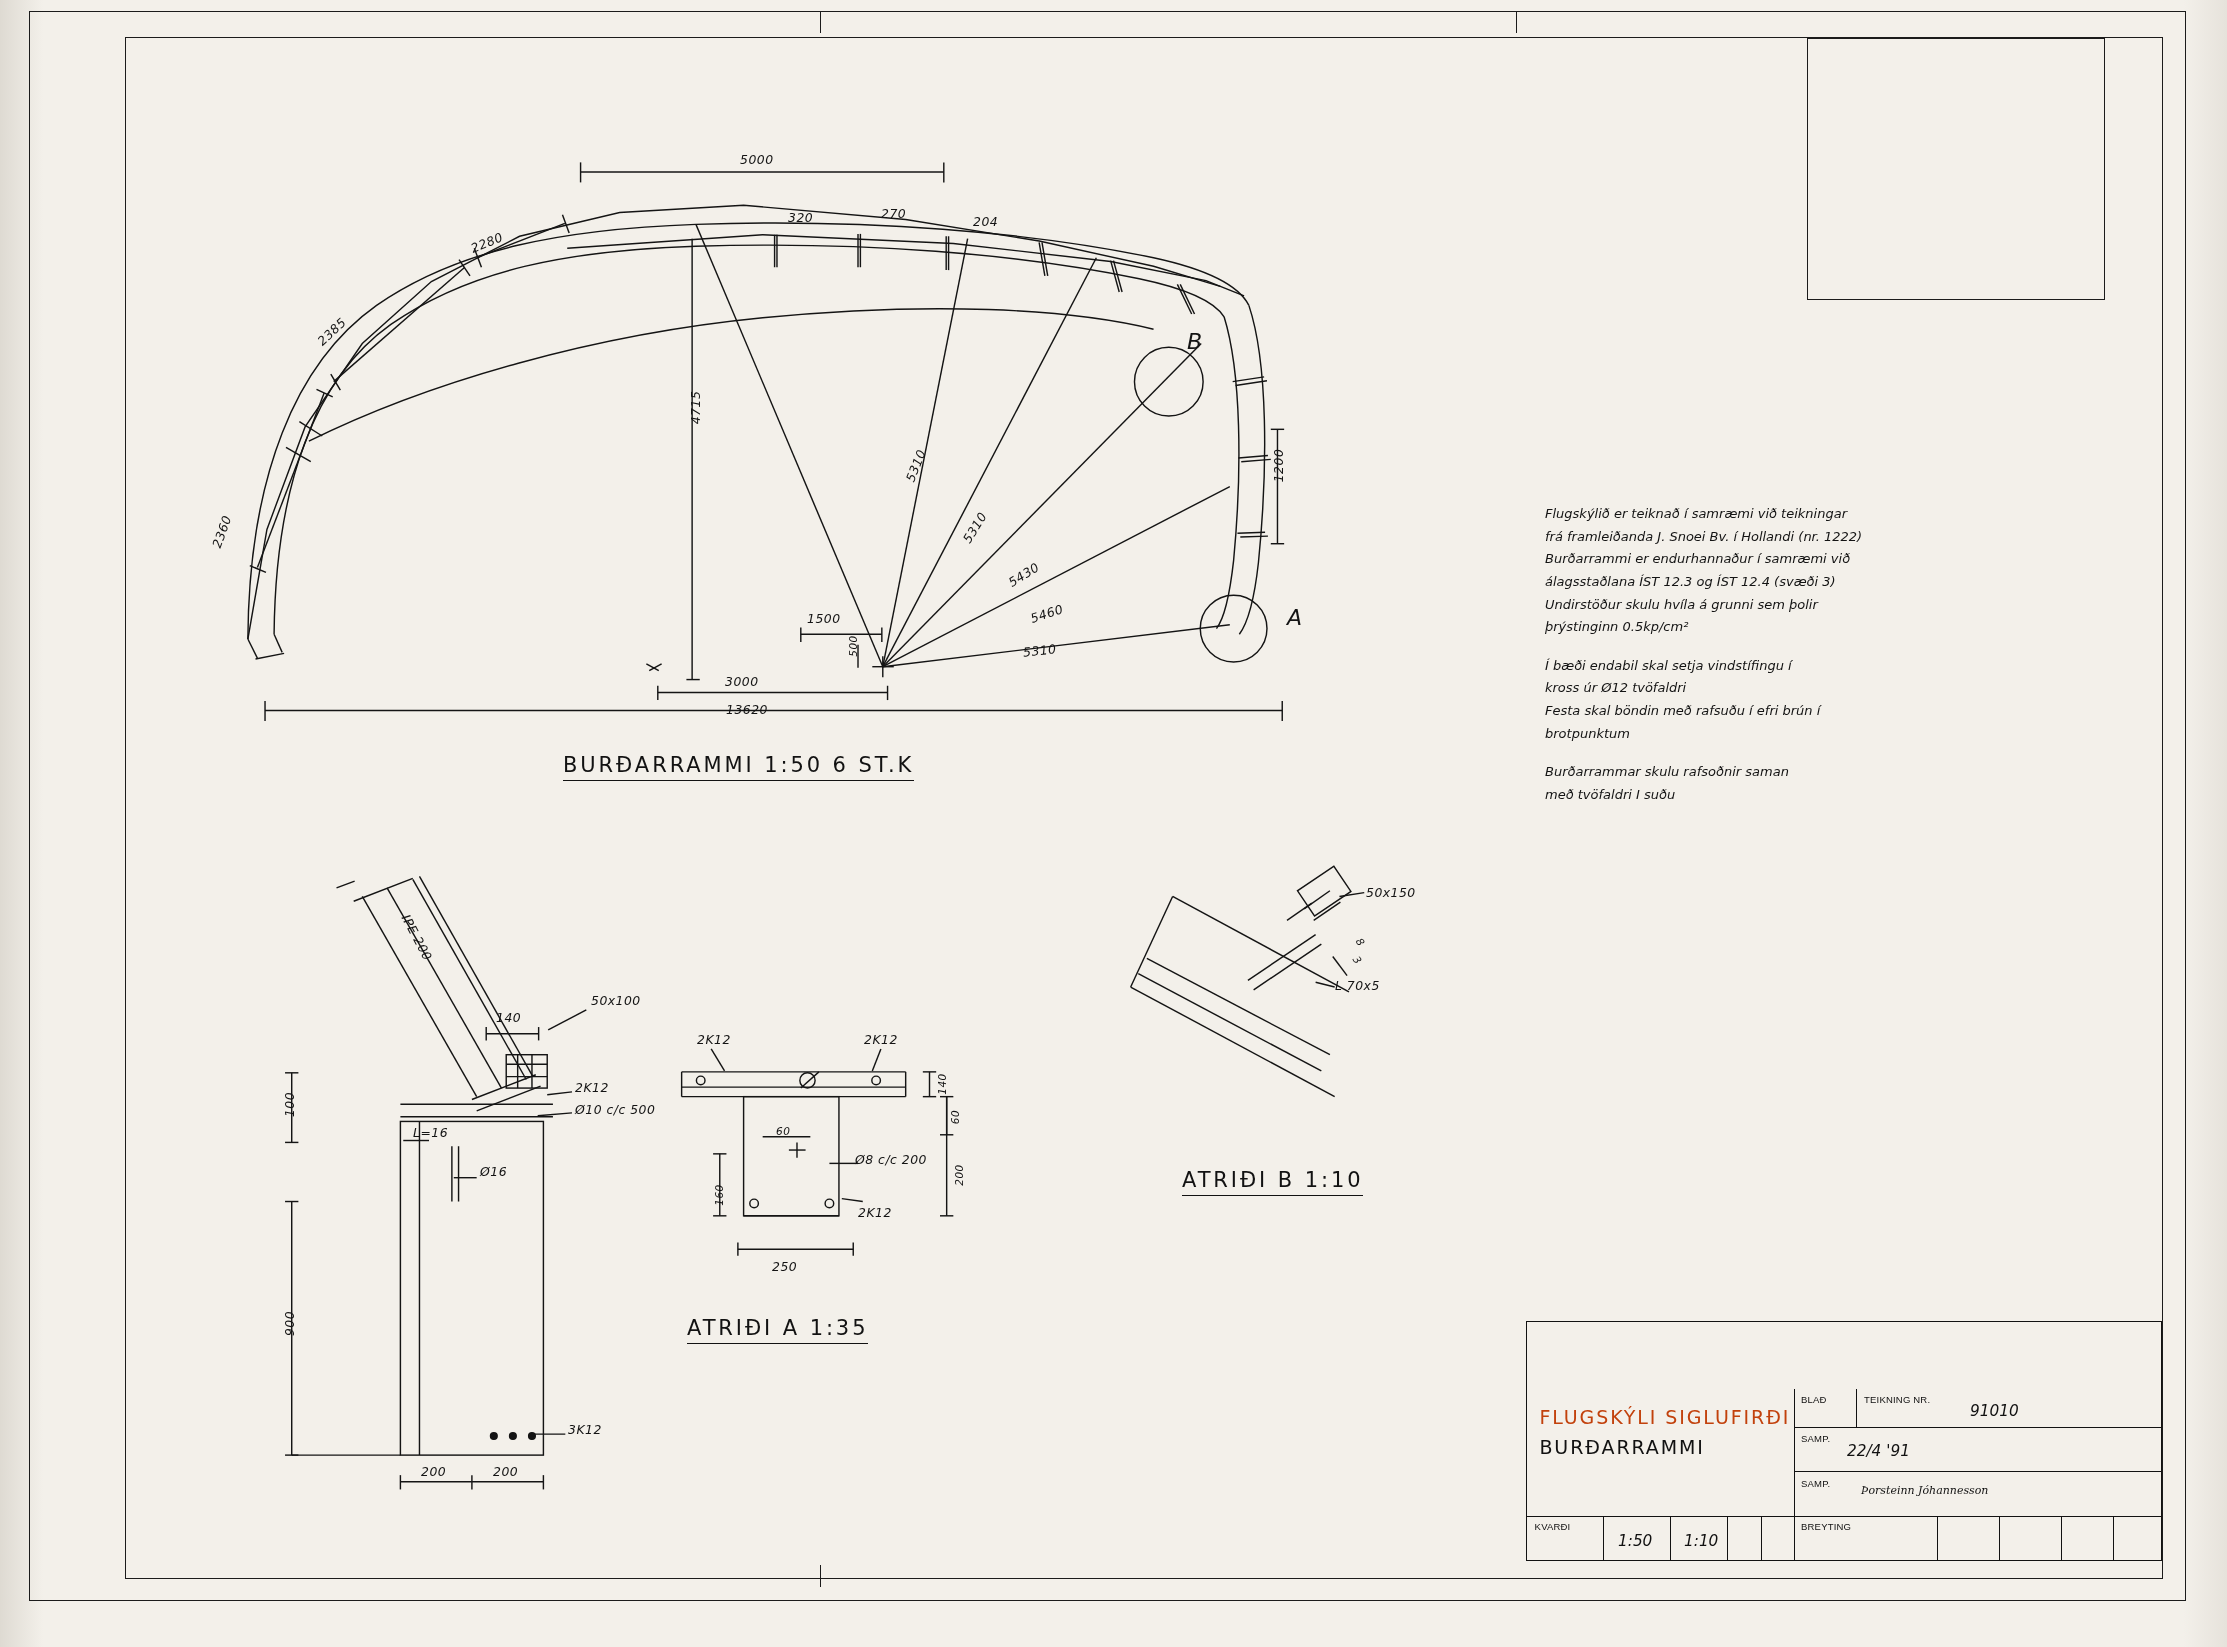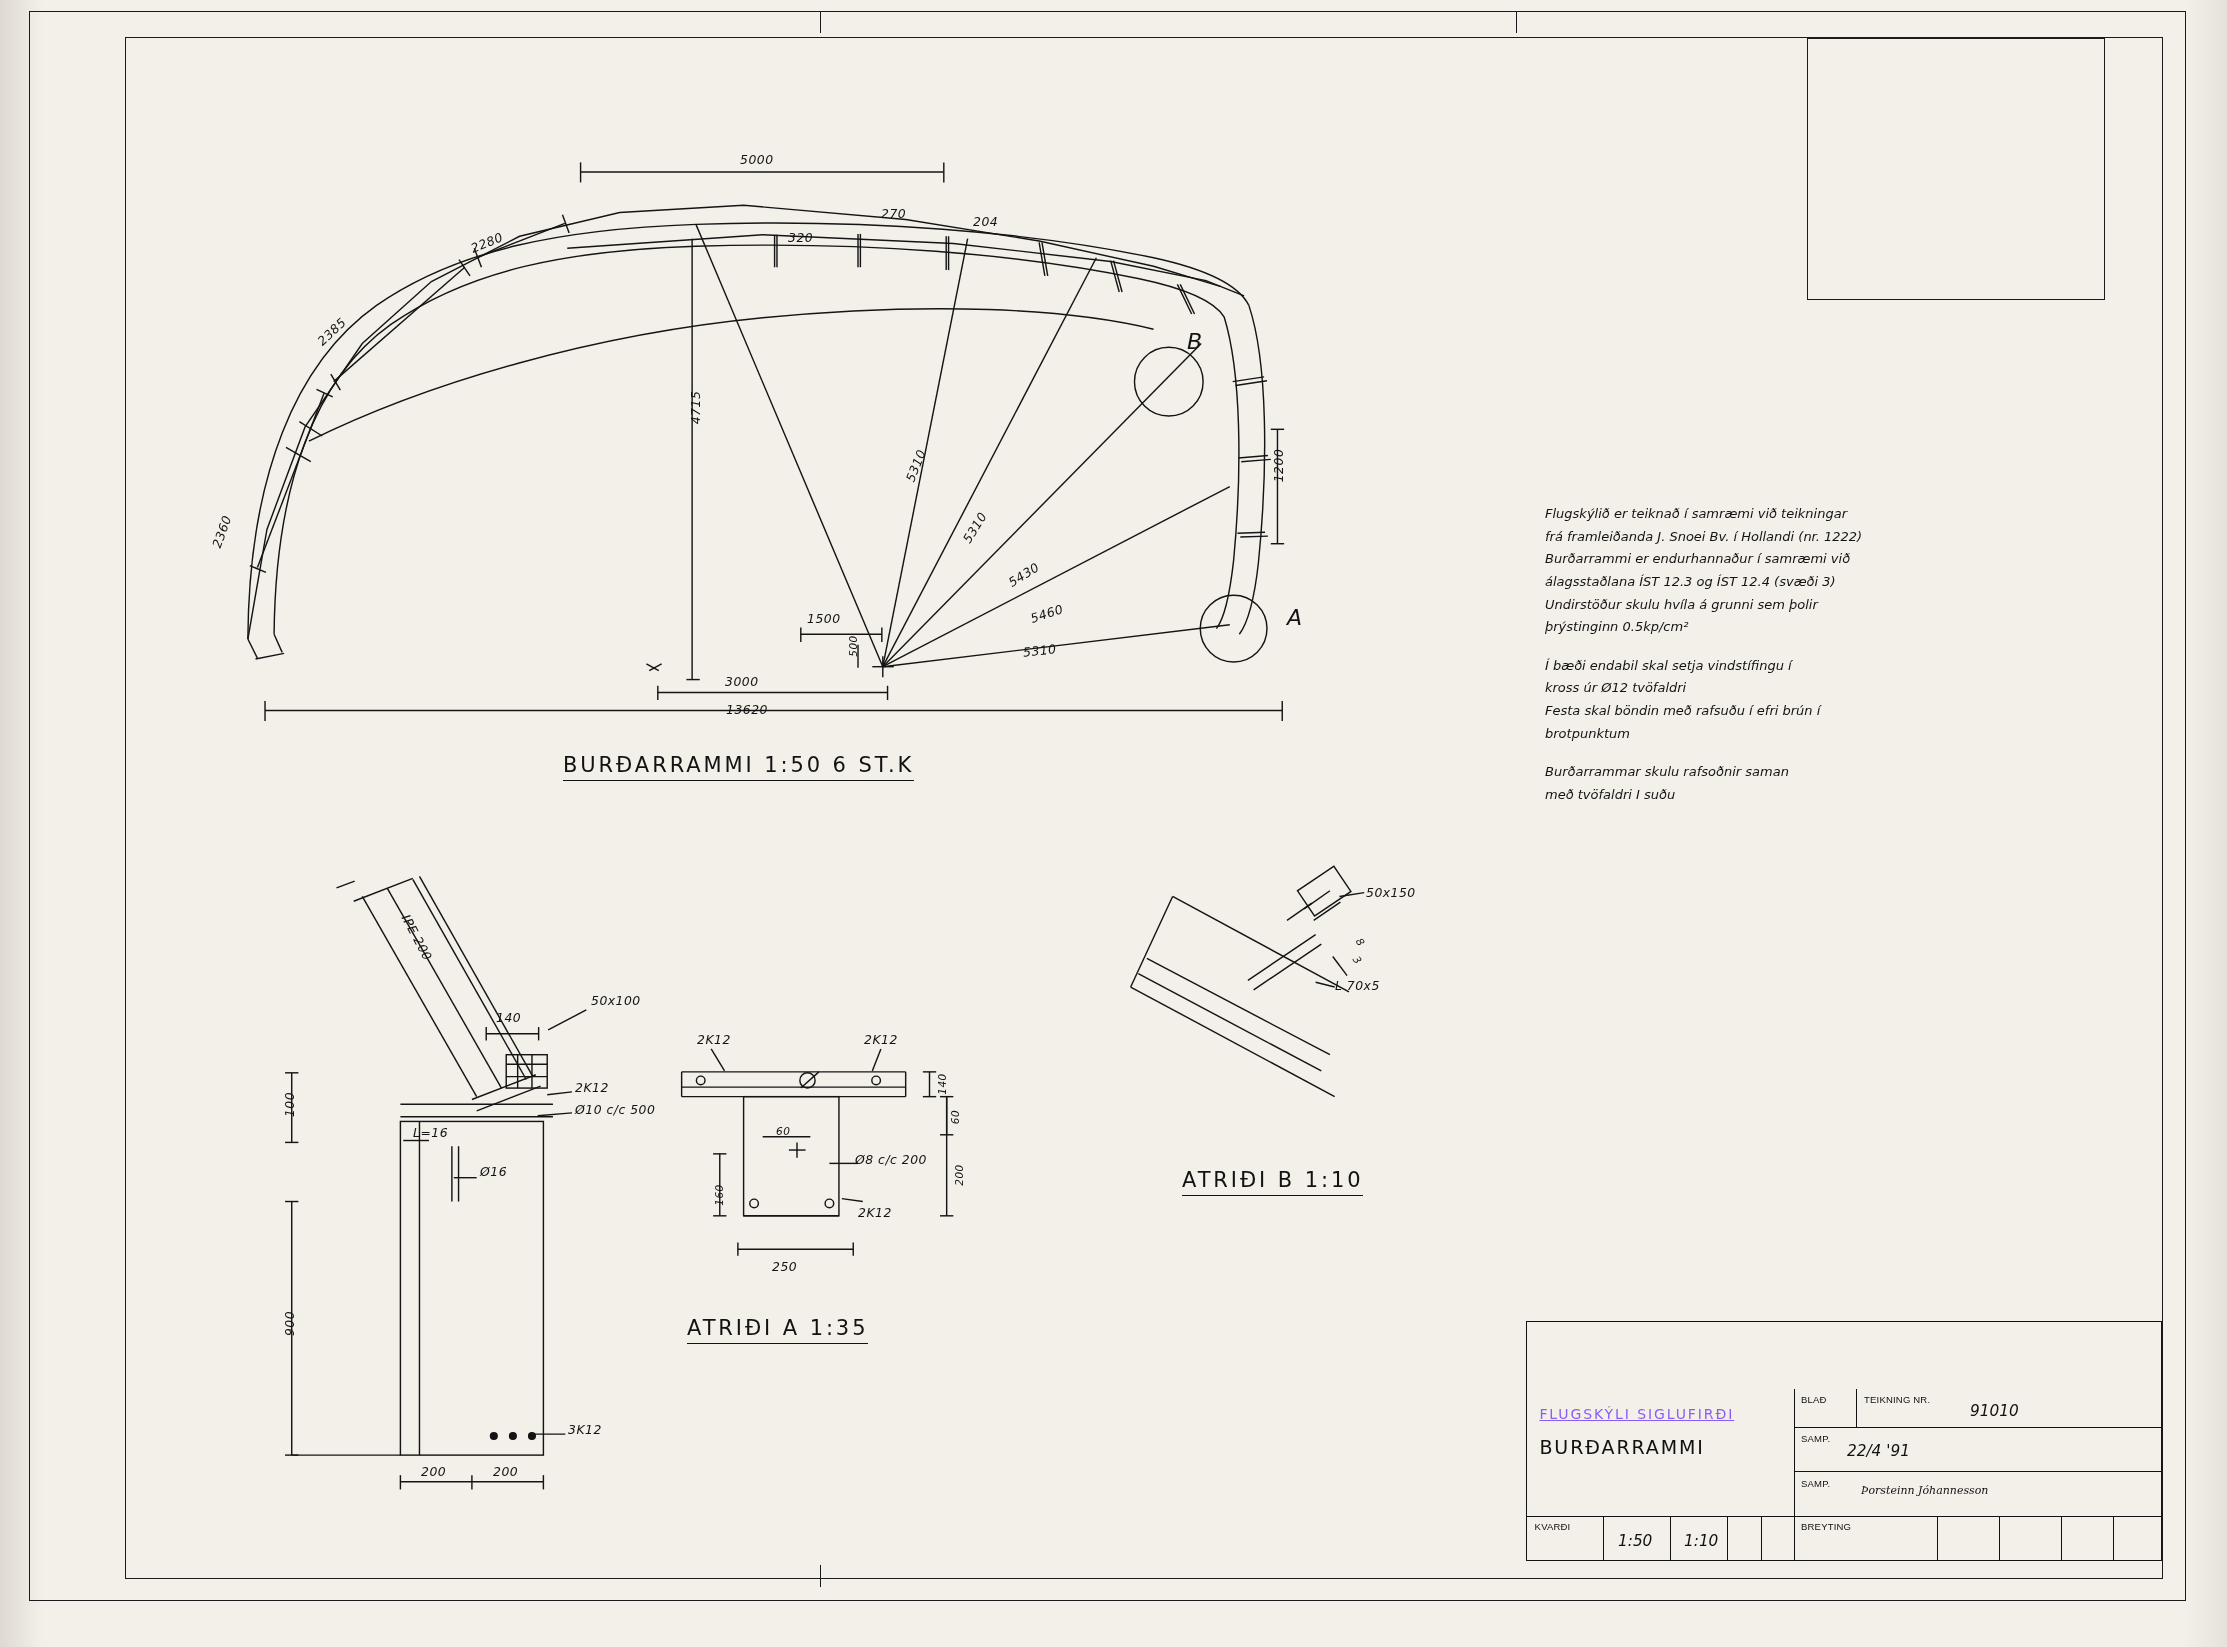--- a/index.html
+++ b/index.html
@@ -38,21 +38,21 @@
   #addr1{position:absolute;left:68px;top:31px;font-size:10.5px;color:#111;letter-spacing:0.2px;}
   #addr2{position:absolute;left:68px;top:47px;font-size:10px;color:#111;letter-spacing:0.1px;}
 
   #tb-body{position:absolute;left:0;top:67px;width:100%;height:172px;}
   .vline{position:absolute;width:1.4px;background:#121212;}
   .hline{position:absolute;height:1.4px;background:#121212;}
 
   .tbl{position:absolute;font-size:9.5px;color:#111;letter-spacing:0.2px;}
   .tbv{position:absolute;font-family:"DejaVu Sans",sans-serif;font-style:italic;font-size:15.3px;color:#111;}
 
-  #proj1{position:absolute;left:12.4px;top:17px;font-size:14px;letter-spacing:1.9px;color:#8b5cf6;font-family:"DejaVu Sans",sans-serif;text-decoration:underline;}
+  #proj1{position:absolute;left:12.4px;top:17px;font-size:19px;letter-spacing:1.9px;color:#c2410c;font-family:"DejaVu Sans",sans-serif;}
   #proj2{position:absolute;left:12.4px;top:47px;font-size:19px;letter-spacing:1.9px;color:#111;font-family:"DejaVu Sans",sans-serif;}
 
   .sig{font-family:"DejaVu Serif",serif;font-style:italic;font-size:14.3px;color:#111;}
 
   svg{position:absolute;left:0;top:0;overflow:visible;}
 </style>
 </head>
 <body>
 
 <div id="sheet">
@@ -164,21 +164,21 @@
 
       <circle cx="2452" cy="800" r="72"></circle>
       <circle cx="2588" cy="1318" r="70"></circle>
     </g>
   </svg>
 
   <div class="hand dim" style="left:740px;top:152px;">5000</div>
   <div class="hand dim" style="left:470px;top:235px;transform:rotate(-22deg);">2280</div>
   <div class="hand dim" style="left:315px;top:324px;transform:rotate(-43deg);">2385</div>
   <div class="hand dim" style="left:205px;top:524px;transform:rotate(-70deg);">2360</div>
-  <div class="hand dim" style="left:788px;top:210px;margin-top:20px;">320</div>
+  <div class="hand dim" style="left:788px;top:210px;">320</div>
   <div class="hand dim" style="left:881px;top:206px;">270</div>
   <div class="hand dim" style="left:973px;top:214px;">204</div>
   <div class="hand dim" style="left:679px;top:400px;transform:rotate(-90deg);">4715</div>
   <div class="hand dim" style="left:899px;top:458px;transform:rotate(-68deg);">5310</div>
   <div class="hand dim" style="left:958px;top:520px;transform:rotate(-58deg);">5310</div>
   <div class="hand dim" style="left:1007px;top:567px;transform:rotate(-32deg);">5430</div>
   <div class="hand dim" style="left:1030px;top:606px;transform:rotate(-18deg);">5460</div>
   <div class="hand dim" style="left:1023px;top:643px;transform:rotate(-6deg);">5310</div>
   <div class="hand dim" style="left:1262px;top:458px;transform:rotate(-90deg);">1200</div>
   <div class="hand dim" style="left:807px;top:611px;">1500</div>

